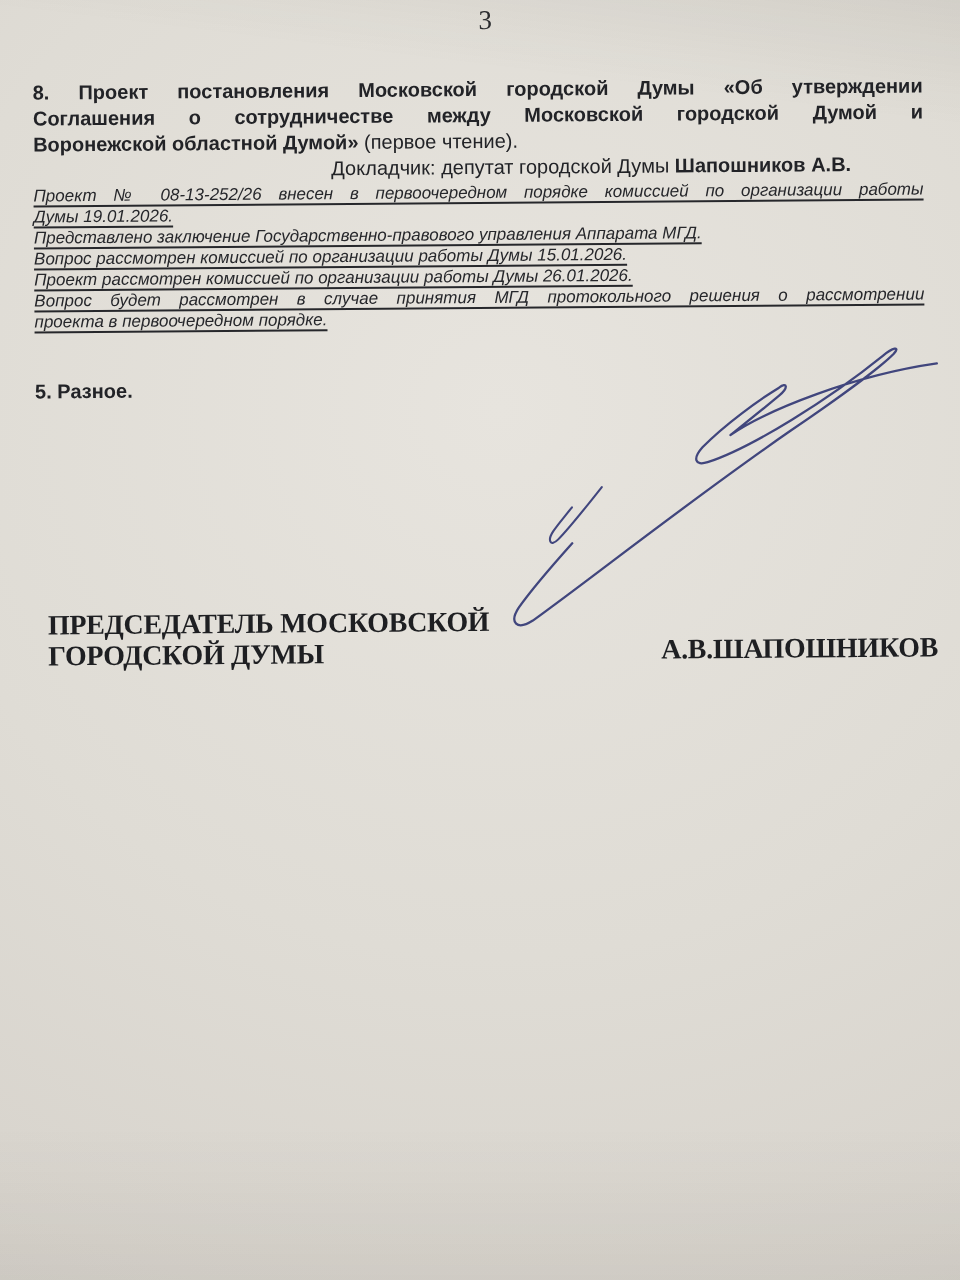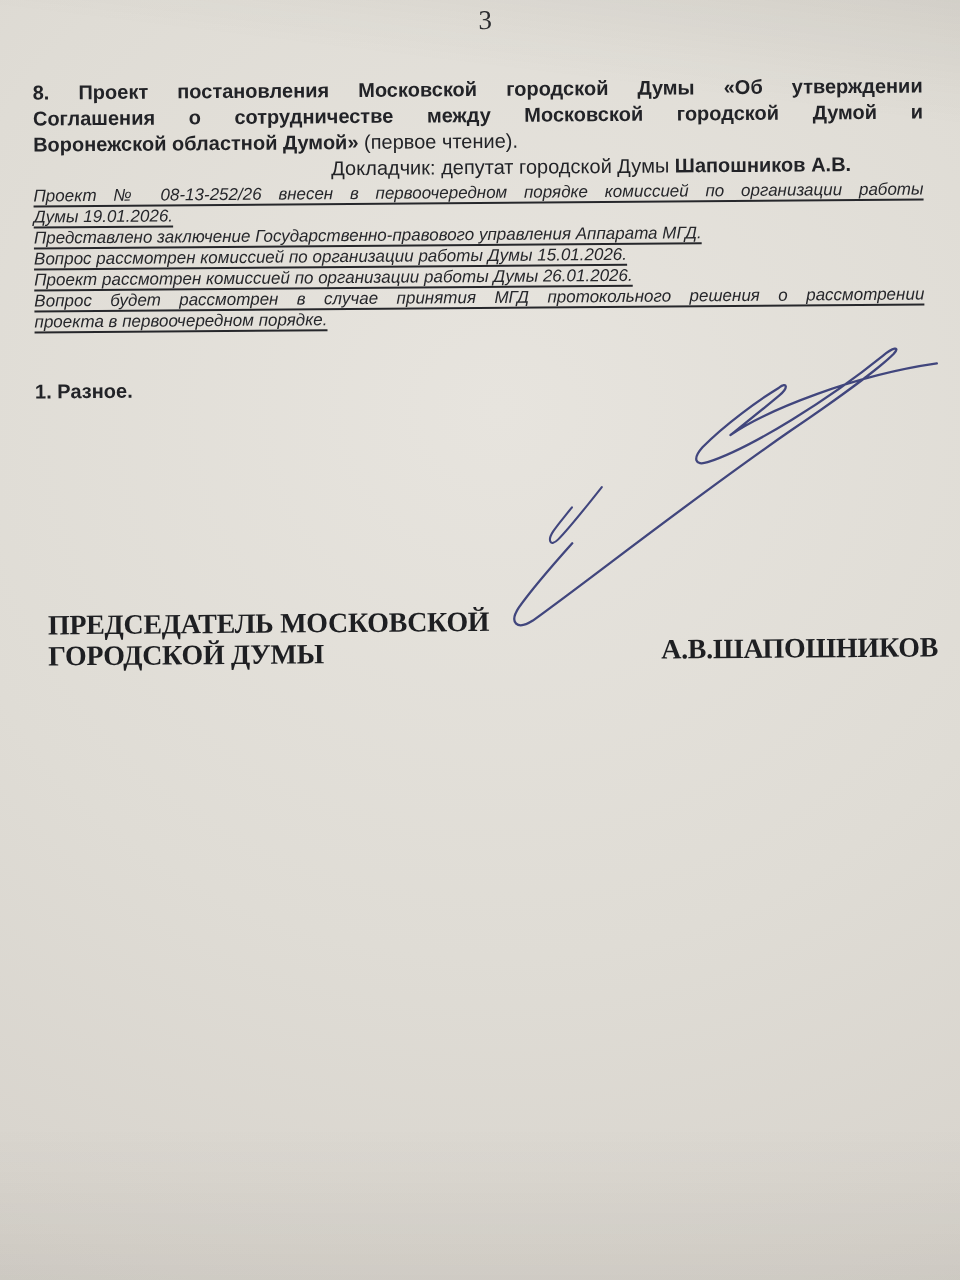--- a/index.html
+++ b/index.html
@@ -116,21 +116,21 @@
       <div class="jline">Проект № 08-13-252/26 внесен в первоочередном порядке комиссией по организации работы</div>
       <div>Думы 19.01.2026.</div>
       <div>Представлено заключение Государственно-правового управления Аппарата МГД.</div>
       <div>Вопрос рассмотрен комиссией по организации работы Думы 15.01.2026.</div>
       <div>Проект рассмотрен комиссией по организации работы Думы 26.01.2026.</div>
       <div class="jline">Вопрос будет рассмотрен в случае принятия МГД протокольного решения о рассмотрении</div>
       <div>проекта в первоочередном порядке.</div>
     </div>
   </section>
 
-  <div class="item9">1. Разное.</div>
+  <div class="item9">5. Разное.</div>
 
   <svg class="signature" width="456" height="300" viewBox="0 0 456 300" fill="none">
     <path stroke-width="2.1" stroke-linecap="round" fill="none" opacity="0.95" d="M 112,148 C 96,168 78,190 68,200 C 60,208 57,201 63,192 C 67,186 74,178 82,168" stroke="#383d78"></path>
     <path stroke-width="2.3" stroke-linecap="round" stroke-linejoin="round" fill="none" opacity="0.95" d="M 82,204
              C 62,226 38,254 28,268
              C 18,283 26,291 42,281
              C 100,240 200,162 300,94
              C 348,62 392,30 405,17
              C 412,9 404,11 394,19
              C 340,62 262,110 218,124

